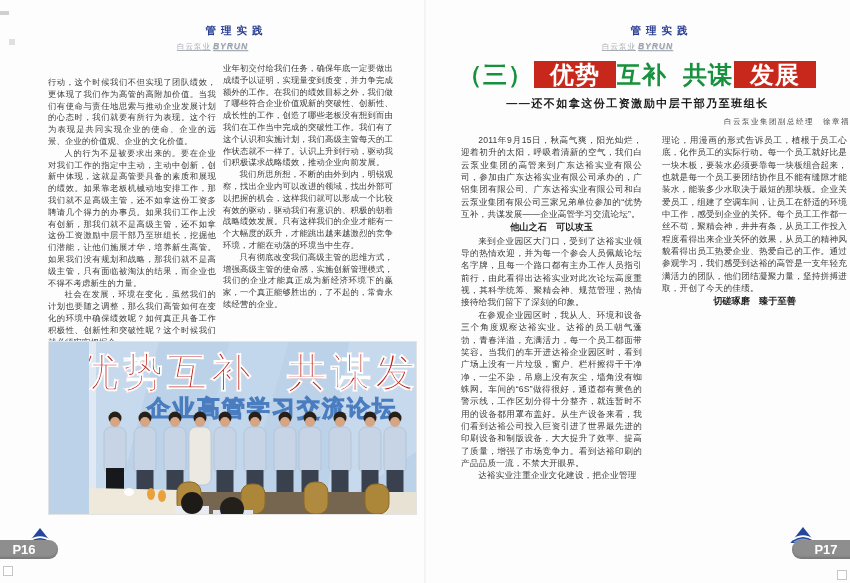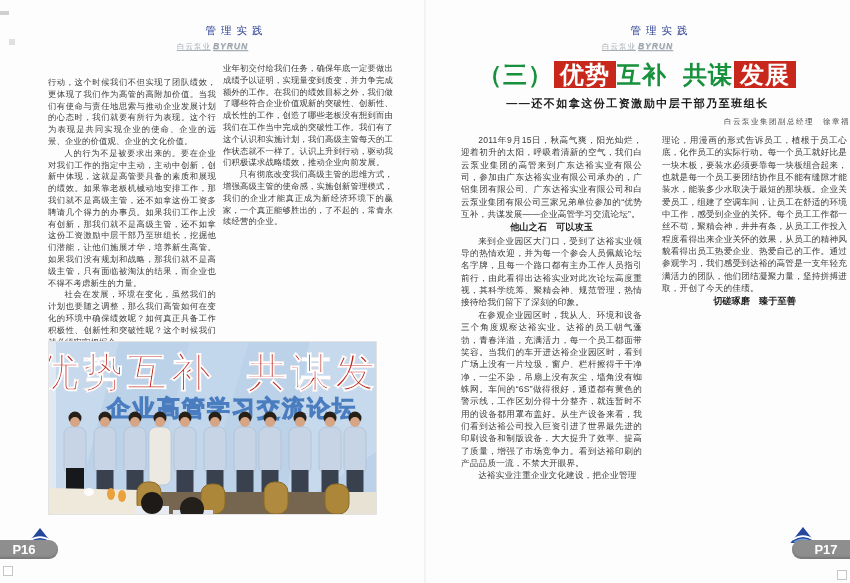--- a/index.html
+++ b/index.html
@@ -9,21 +9,21 @@
   }
   .spread{position:absolute;inset:0;}
   .spread::after{content:"";position:absolute;left:424px;top:0;width:2px;height:100%;
     background:linear-gradient(to right,rgba(0,0,0,0.02),rgba(0,0,0,0.06),rgba(0,0,0,0.02));}
   .page{position:absolute;top:0;height:583px;width:425px;}
   .page-left{left:0;}
   .page-right{left:425px;}
 
   
   .page-header{position:absolute;top:24px;left:0;right:0;text-align:center;}
-  .header-title{font-size:10.5px;font-weight:normal;letter-spacing:5px;color:#2b3f93;margin-left:48px;}
+  .header-title{font-size:10.5px;font-weight:bold;letter-spacing:5px;color:#2b3f93;margin-left:48px;}
   .header-brand{margin-top:3px;font-size:7.5px;color:#a7adb5;letter-spacing:1px;text-decoration:underline;}
   .brand-en{font-style:italic;font-weight:bold;font-size:8.5px;color:#9aa2ac;
     text-shadow:0.6px 0.6px 0 #d9dde1;margin-left:2px;}
 
   
   .col{position:absolute;color:#3b3b3b;}
   .para{margin:0;text-align:justify;text-indent:2em;}
   .para.cont{text-indent:0;}
   .subhead{margin:0;text-align:center;font-weight:bold;color:#1e1e1e;}
   .page-left .para{font-size:8.3px;line-height:11.8px;letter-spacing:0.2px;}
@@ -31,28 +31,28 @@
   .col-l2{left:223px;top:63px;width:170px;}
   .page-right .para{font-size:8.6px;line-height:12.35px;letter-spacing:0.2px;}
   .page-right .subhead{font-size:9.2px;line-height:12.35px;margin:1px 0;}
   .col-r1{left:36px;top:134px;width:181px;}
   .col-r2{left:225px;top:134px;width:185px;margin-left:12px;}
 
   
   .title-block{position:absolute;top:60px;left:0;right:0;text-align:center;}
   .main-title{font-size:24px;font-weight:bold;line-height:30px;letter-spacing:1px;}
   .t-green{color:#17913d;}
-  .t-red{background:#c8271b;color:#fff;padding:0 6px;margin:0 1px;}
+  .t-red{background:#c8271b;color:#fff;padding:0 16px;margin:0 1px;}
   .t-gap{display:inline-block;width:16px;}
   .sub-title{margin-top:6px;font-size:11px;font-weight:bold;color:#1a1a1a;letter-spacing:1.5px;}
   .byline{margin-top:6px;font-size:7.5px;color:#4a4a4a;letter-spacing:1.5px;text-align:right;}
 
   
   .photo{position:absolute;left:49px;top:342px;width:327px;height:172px;
-    outline:1px solid #e3e3e3;overflow:hidden;background:#bcd2e8;}
+    outline:1px solid #e3e3e3;overflow:hidden;background:#bcd2e8;padding-left:40px;}
   .photo svg{display:block;width:100%;height:100%;}
 
   
   .footer-logo{position:absolute;width:30px;height:18px;}
   .logo-left{left:25px;top:527px;}
   .logo-right{right:32px;top:526px;}
   .page-tab{position:absolute;top:540px;height:19px;width:68px;background:#8e8e8e;
     border-radius:9px;color:#fff;font-weight:bold;font-size:13px;line-height:19px;
     text-align:center;box-shadow:inset 0 -2px 2px rgba(0,0,0,0.15);}
   .tab-left{left:-10px;}
@@ -77,20 +77,21 @@
       <div class="header-brand"><span>白云泵业</span><span class="brand-en">BYRUN</span></div>
     </div>
 
     <div class="col col-l1">
         <p class="para cont">行动，这个时候我们不但实现了团队绩效，更体现了我们作为高管的高附加价值。当我们有使命与责任地思索与推动企业发展计划的心态时，我们就要有所行为表现。这个行为表现是共同实现企业的使命、企业的远景、企业的价值观、企业的文化价值。</p>
         <p class="para">人的行为不是被要求出来的。要在企业对我们工作的指定中主动，主动中创新，创新中体现，这就是高管要具备的素质和展现的绩效。如果靠老板机械动地安排工作，那我们就不是高级主管，还不如拿这份工资多聘请几个得力的办事员。如果我们工作上没有创新，那我们就不是高级主管，还不如拿这份工资激励中层干部乃至班组长，挖掘他们潜能，让他们施展才华，培养新生高管。如果我们没有规划和战略，那我们就不是高级主管，只有面临被淘汰的结果，而企业也不得不考虑新生的力量。</p>
         <p class="para">社会在发展，环境在变化，虽然我们的计划也要随之调整，那么我们高管如何在变化的环境中确保绩效呢？如何真正具备工作积极性、创新性和突破性呢？这个时候我们就必须牢牢把握企</p>
       </div>
     <div class="col col-l2">
         <p class="para cont">业年初交付给我们任务，确保年底一定要做出成绩予以证明，实现量变到质变，并力争完成额外的工作。在我们的绩效目标之外，我们做了哪些符合企业价值观新的突破性、创新性、成长性的工作，创造了哪些老板没有想到而由我们在工作当中完成的突破性工作。我们有了这个认识和实施计划，我们高级主管每天的工作状态就不一样了。认识上升到行动，驱动我们积极谋求战略绩效，推动企业向前发展。</p>
+        <p class="para">我们所思所想，不断的由外到内，明锐观察，找出企业内可以改进的领域，找出外部可以把握的机会，这样我们就可以形成一个比较有效的驱动，驱动我们有意识的、积极的朝着战略绩效发展。只有这样我们的企业才能有一个大幅度的跃升，才能跳出越来越激烈的竞争环境，才能在动荡的环境当中生存。</p>
         <p class="para">只有彻底改变我们高级主管的思维方式，增强高级主管的使命感，实施创新管理模式，我们的企业才能真正成为新经济环境下的赢家，一个真正能够胜出的，了不起的，常青永续经营的企业。</p>
       </div>
 
     <div class="photo">
       <svg viewBox="0 0 327 172" preserveAspectRatio="none">
 
         <rect width="327" height="172" fill="#bcd2e8"></rect>
         <polygon points="0,0 70,0 25,172 0,172" fill="#cfdff0" opacity="0.55"></polygon>
         <polygon points="140,0 200,0 150,172 100,172" fill="#c8dbee" opacity="0.5"></polygon>
         <polygon points="260,0 327,0 327,110 235,172" fill="#cfe0f1" opacity="0.5"></polygon>

